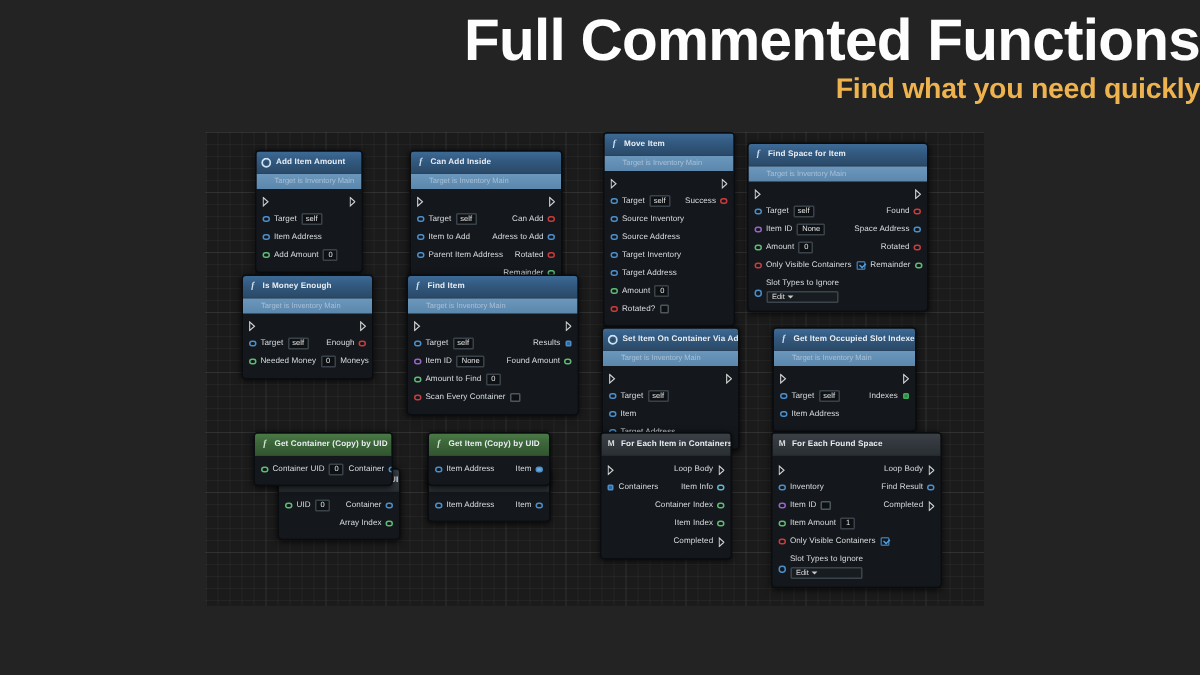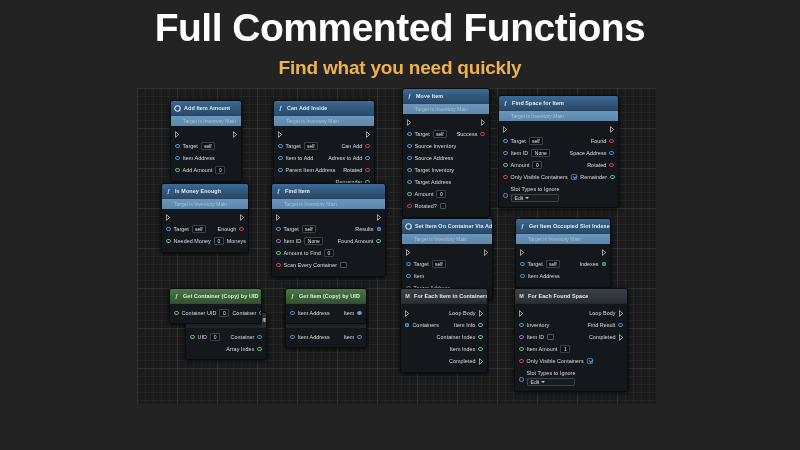--- a/index.html
+++ b/index.html
@@ -4,28 +4,28 @@
 <style>
   * { box-sizing: border-box; margin:0; padding:0; }
   html,body { width:800px; height:450px; overflow:hidden; }
   body {
     background:#232323;
     font-family:"Liberation Sans", sans-serif;
     position:relative;
   }
 
   
-  #title-block { position:absolute; left:0; top:8px; width:800px; text-align:center; }
+  #title-block { position:absolute; left:0; top:8px; width:800px; text-align:right; }
   #main-title {
     font-size:39px; font-weight:bold; color:#fdfdfd;
     letter-spacing:-0.5px; line-height:1.05;
   }
   #subtitle {
     font-size:19px; font-weight:bold; color:#eeb24e;
-    letter-spacing:-0.2px; margin-top:8px;
+    letter-spacing:-0.2px; margin-top:0;
   }
 
   
   #graph-canvas {
     position:absolute; left:137px; top:88px; width:519px; height:316px;
     background-color:#1b1b1b;
     background-image:
       linear-gradient(to right, rgba(255,255,255,0.035) 1px, transparent 1px),
       linear-gradient(to bottom, rgba(255,255,255,0.035) 1px, transparent 1px),
       linear-gradient(to right, rgba(255,255,255,0.055) 1px, transparent 1px),

